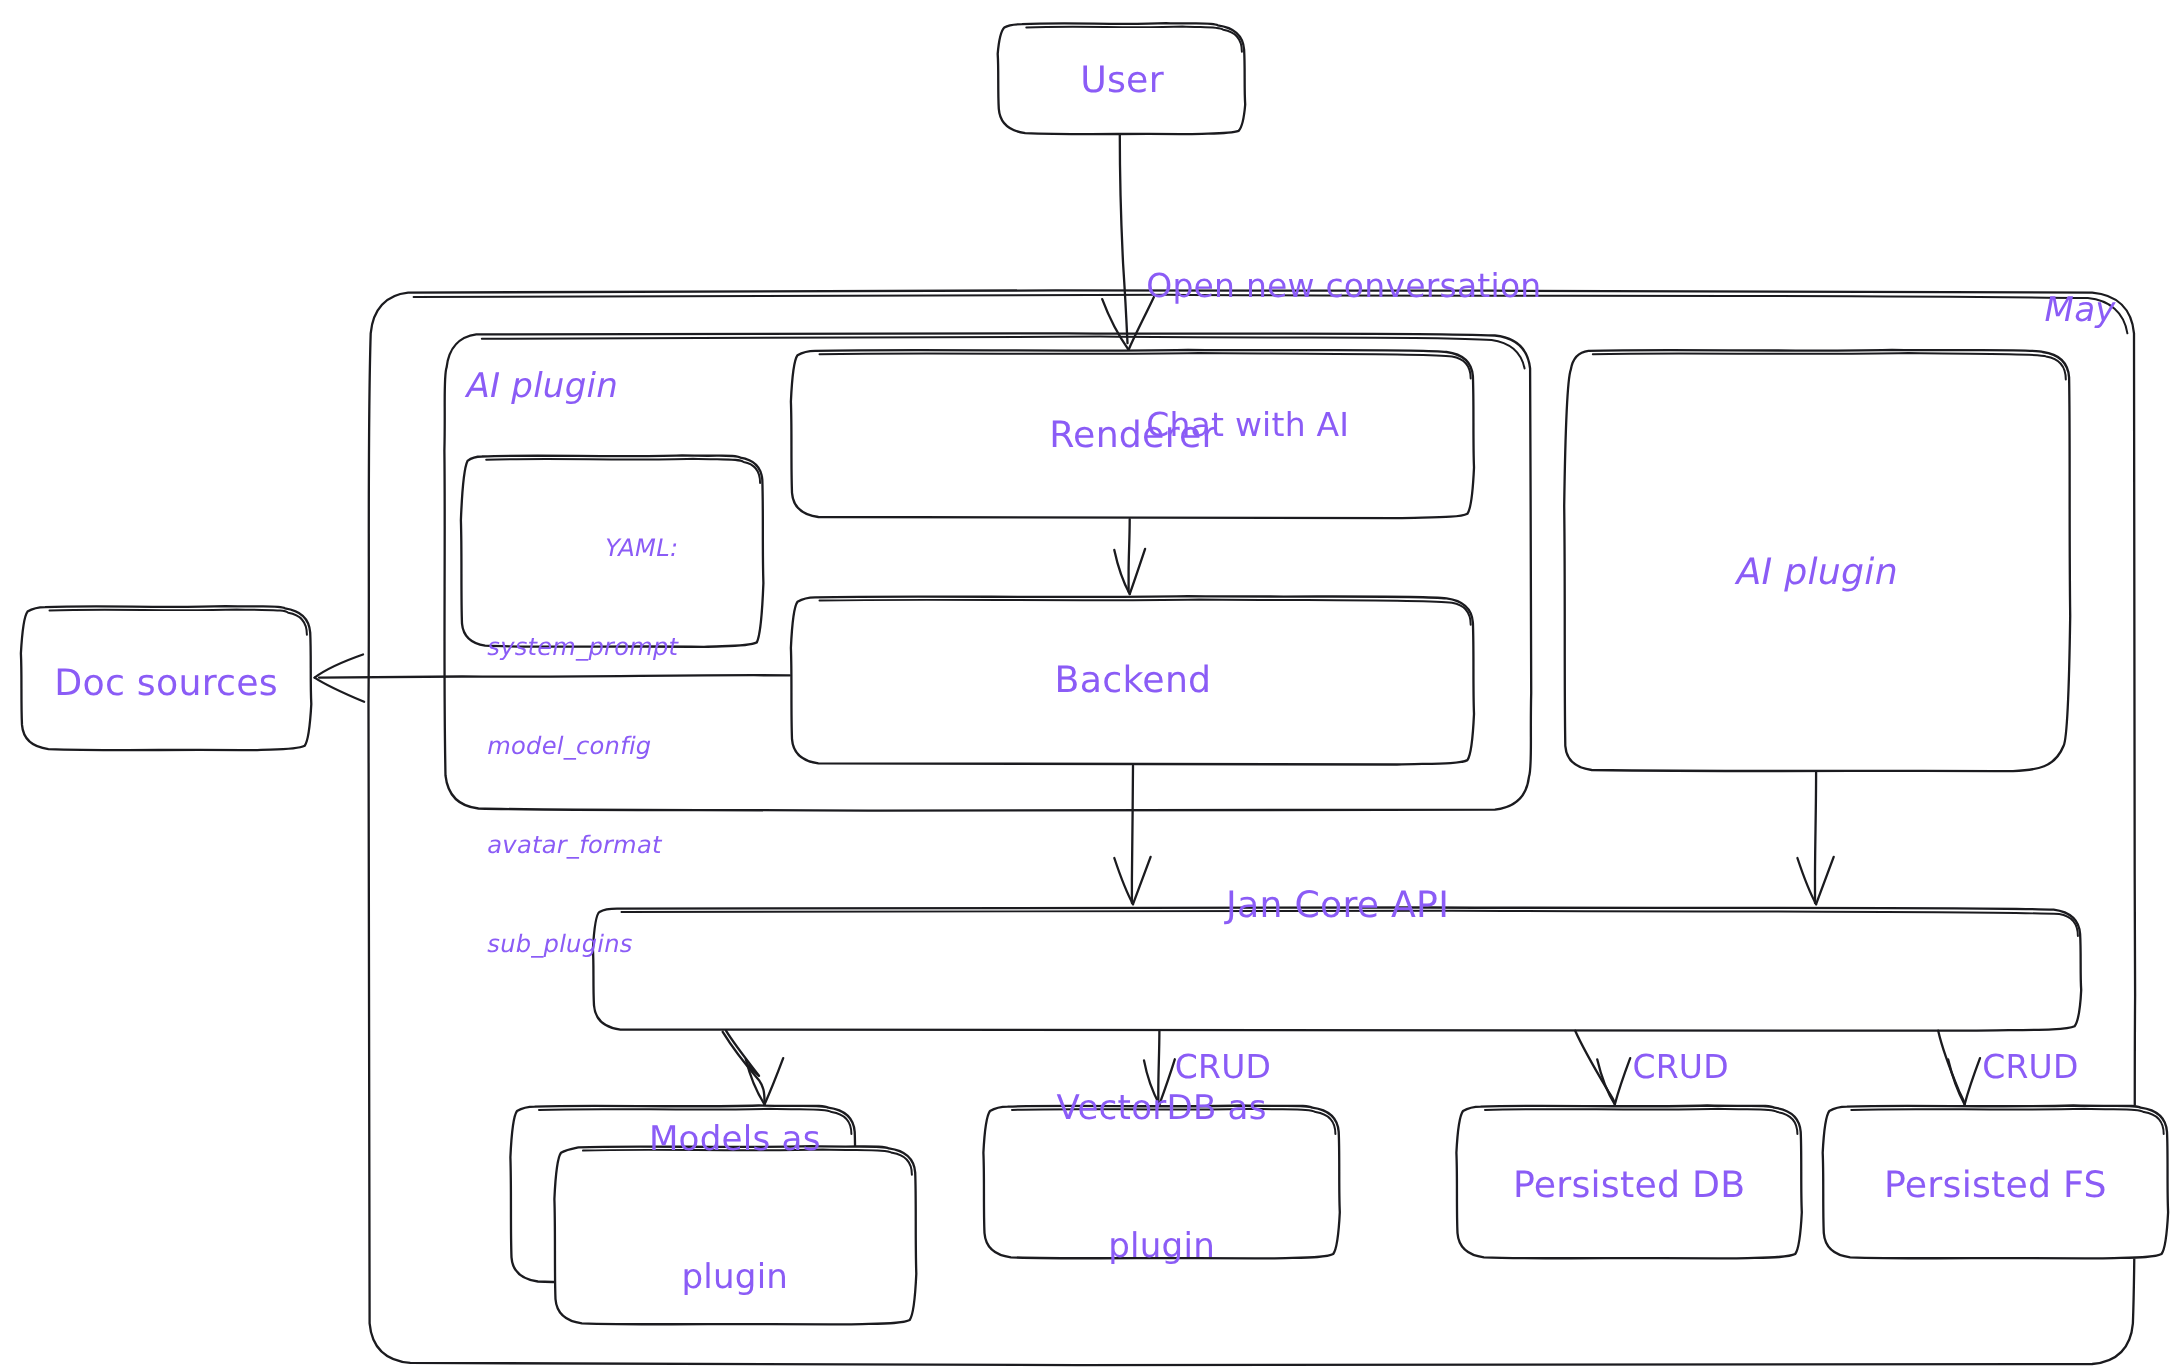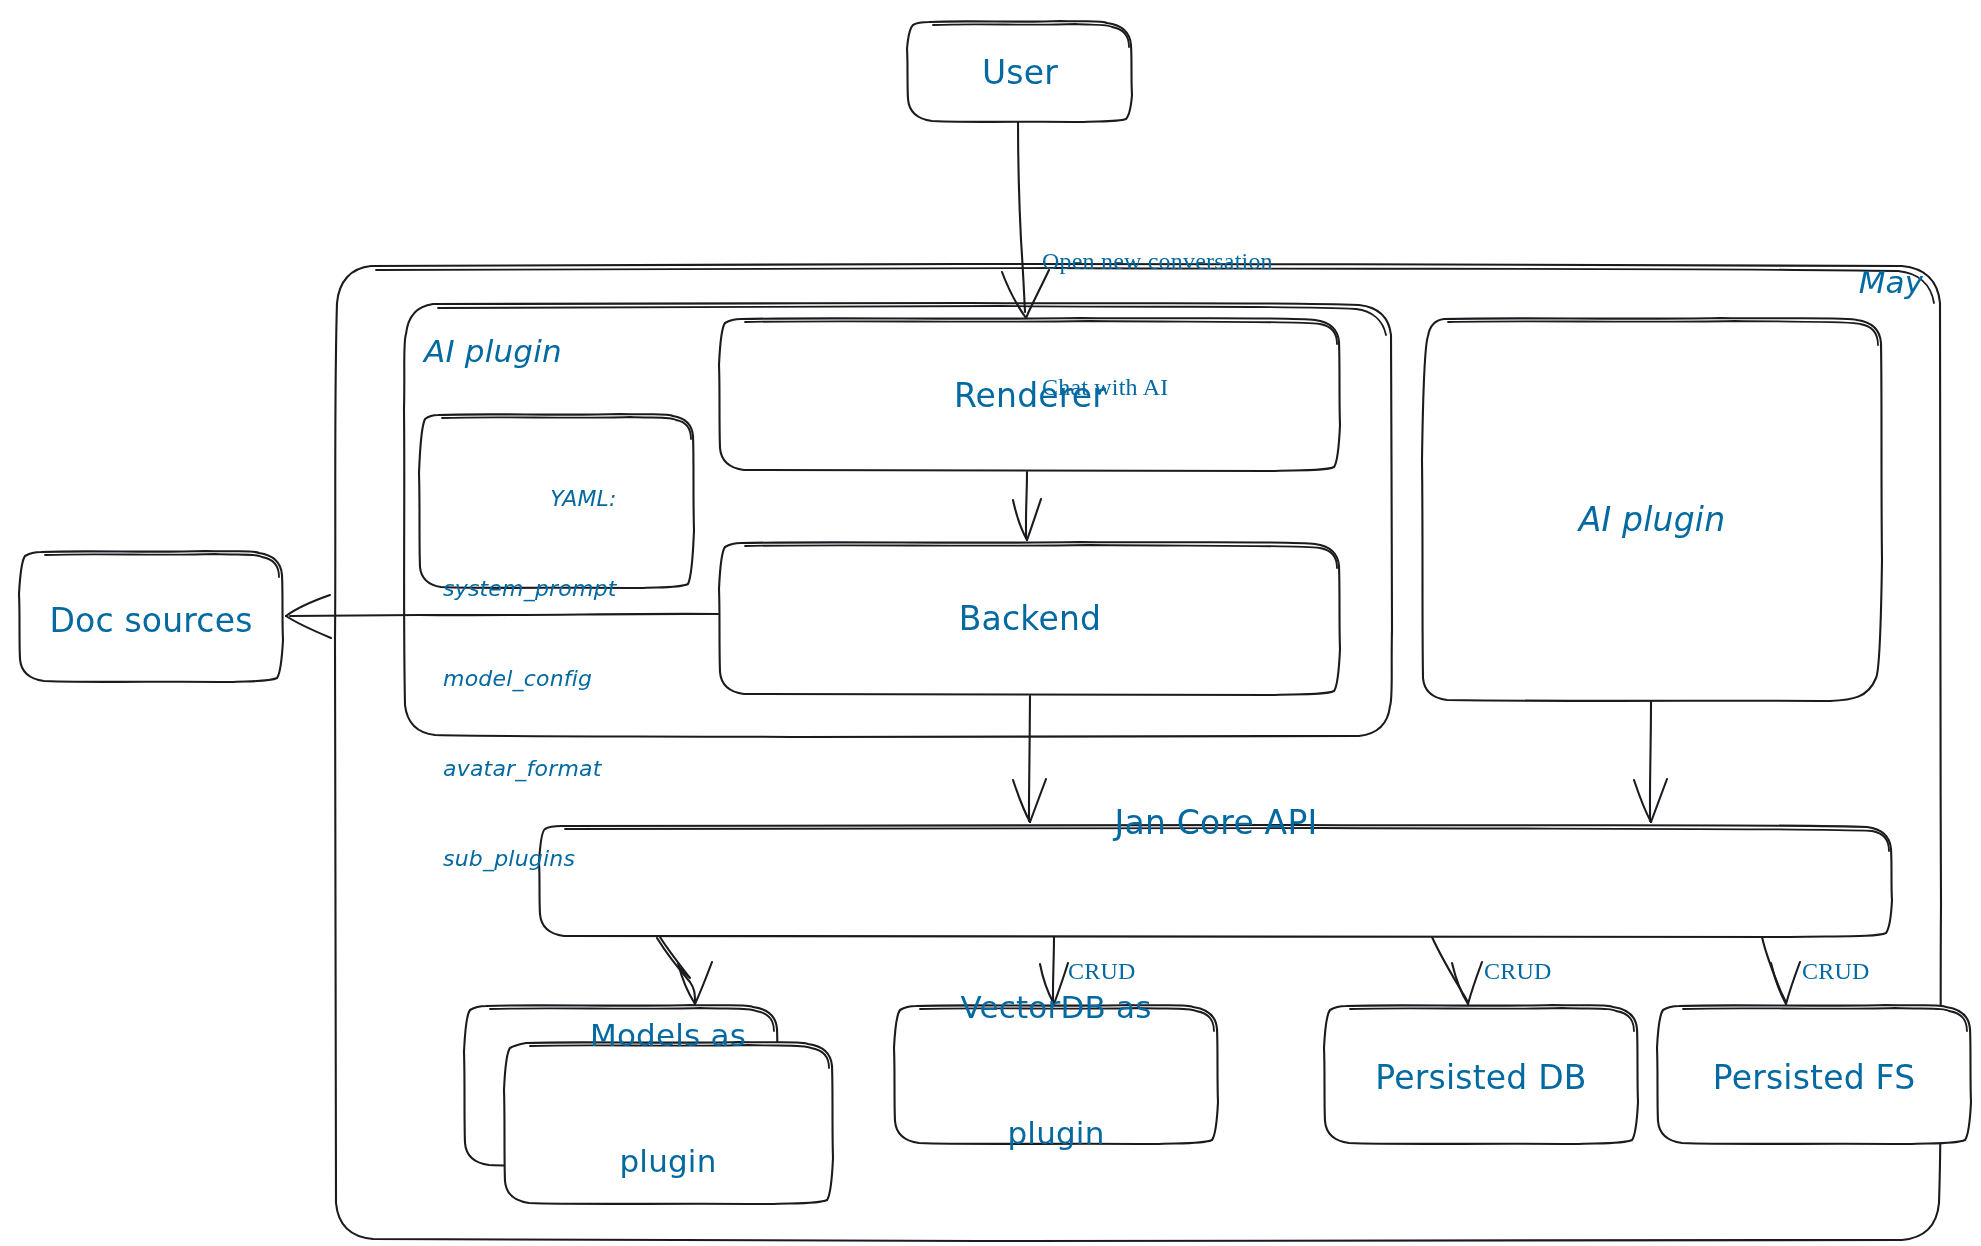--- a/index.html
+++ b/index.html
@@ -38,21 +38,21 @@
     stroke: #1b1b1f;
     stroke-width: 1.8;
     stroke-linecap: round;
     stroke-linejoin: round;
   }
   .sk-fill {
     fill: #ffffff;
   }
   .lbl {
     position: absolute;
-    color: #0369a1;
+    color: #8b5cf6;
     font-family: "DejaVu Sans", sans-serif;
     letter-spacing: 0.2px;
     white-space: pre;
     pointer-events: none;
   }
   .lbl-center {
     text-align: center;
     transform: translate(-50%, -50%);
   }
   .node-label {
@@ -60,23 +60,22 @@
     font-weight: 400;
   }
   .node-label-sm {
     font-size: 31px;
     line-height: 42px;
   }
   .group-label {
     font-size: 31px;
   }
   .edge-label {
-    font-size: 24px;
+    font-size: 30px;
     line-height: 42px;
-    font-family: Liberation Serif, serif;
   }
   .yaml-text {
     font-size: 22px;
     line-height: 30px;
     font-style: italic;
   }
   .yaml-head {
     font-size: 22px;
     line-height: 30px;
     font-style: italic;

